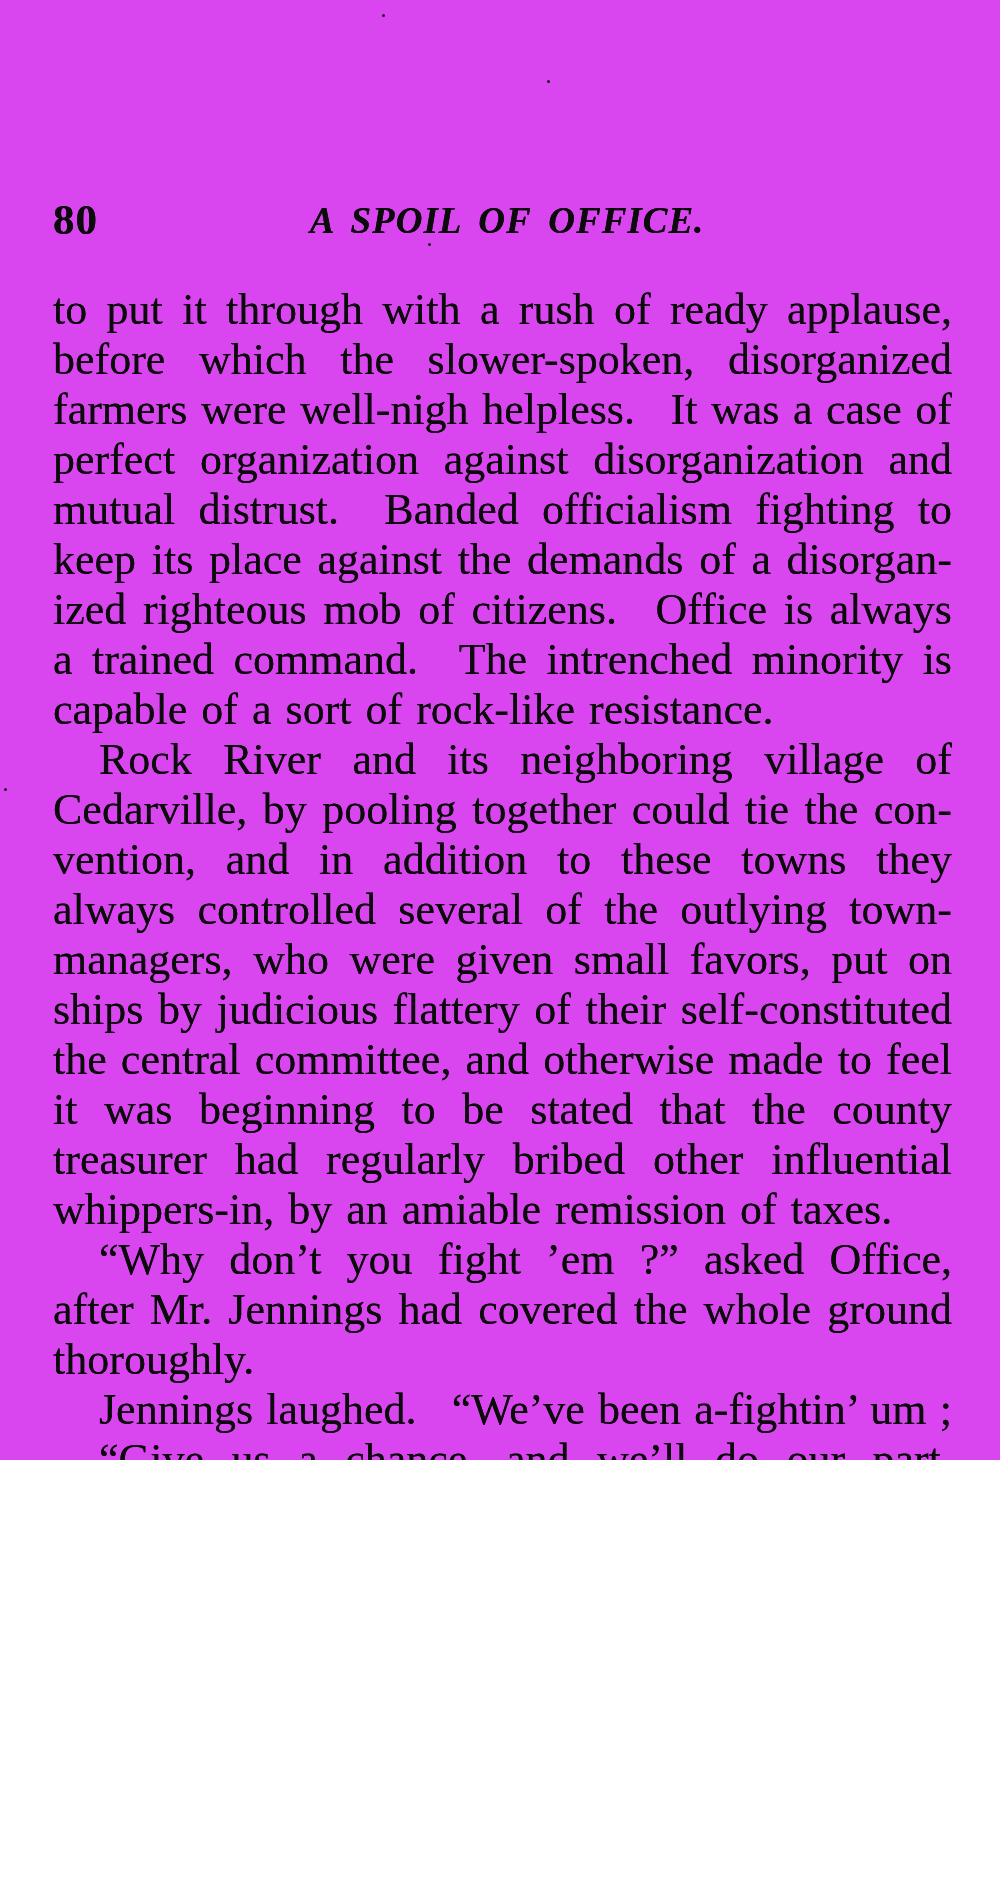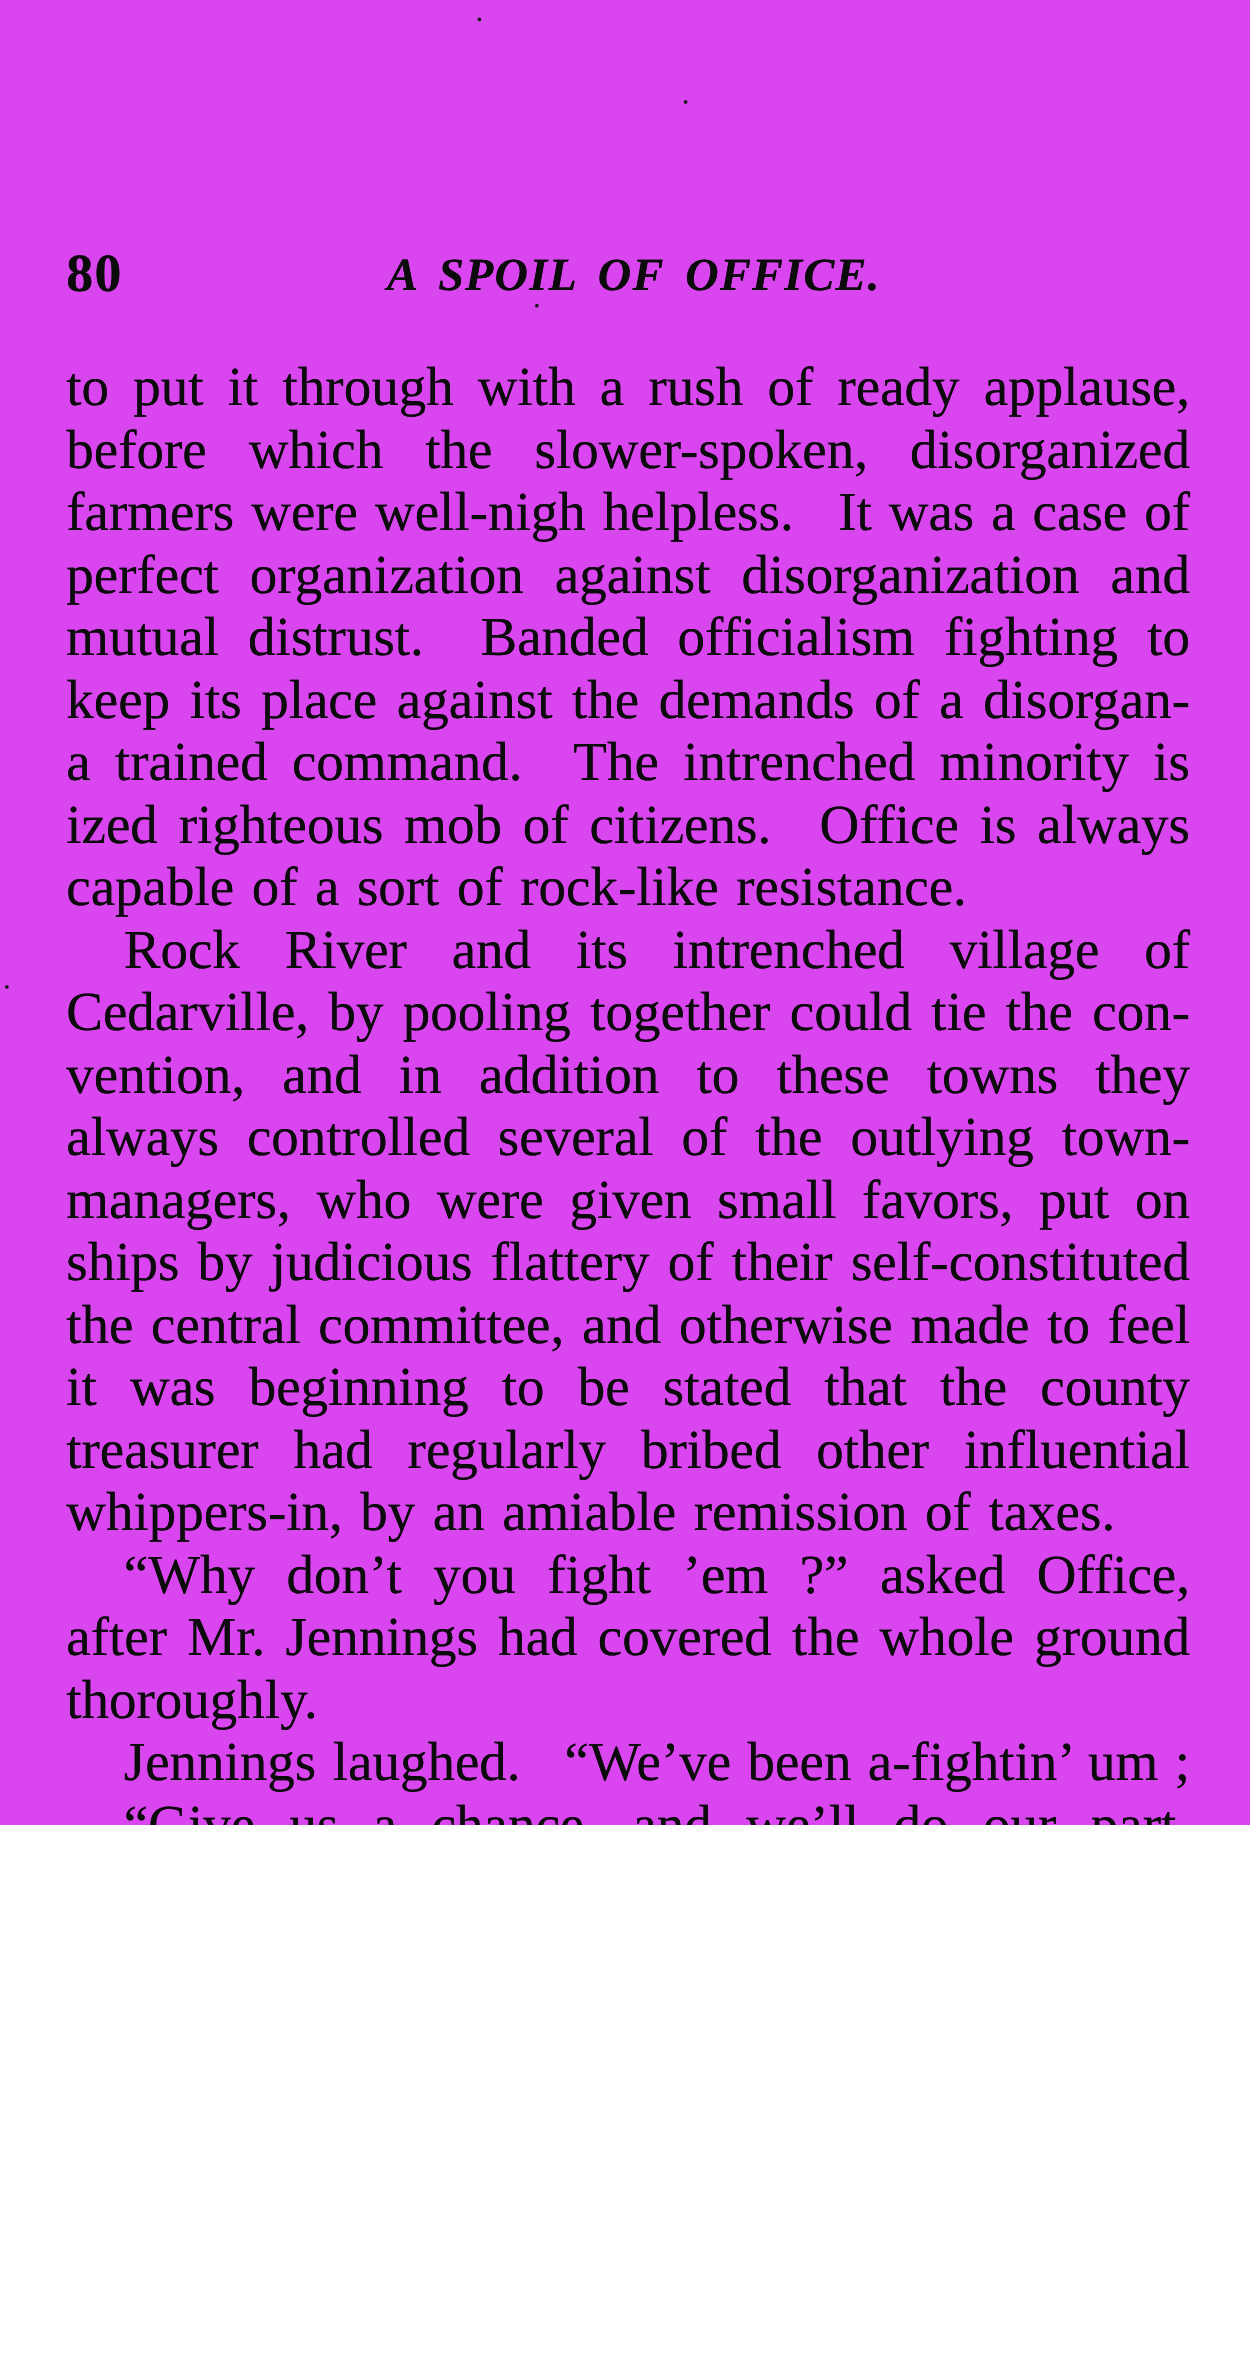--- a/index.html
+++ b/index.html
@@ -84,26 +84,26 @@
   </div>
 
   <div class="text-block">
       <div class="paragraph">
         <div class="line">to put it through with a rush of ready applause,</div>
         <div class="line">before which the slower-spoken, disorganized</div>
         <div class="line">farmers were well-nigh helpless.  It was a case of</div>
         <div class="line">perfect organization against disorganization and</div>
         <div class="line">mutual distrust.  Banded officialism fighting to</div>
         <div class="line">keep its place against the demands of a disorgan-</div>
+        <div class="line">ized righteous mob of citizens.  Office is always</div>
         <div class="line">a trained command.  The intrenched minority is</div>
-        <div class="line">ized righteous mob of citizens.  Office is always</div>
         <div class="line last">capable of a sort of rock-like resistance.</div>
       </div>
       <div class="paragraph indent">
-        <div class="line">Rock River and its intrenched village of</div>
+        <div class="line">Rock River and its neighboring village of</div>
         <div class="line">Cedarville, by pooling together could tie the con-</div>
         <div class="line">vention, and in addition to these towns they</div>
         <div class="line">always controlled several of the outlying town-</div>
         <div class="line">managers, who were given small favors, put on</div>
         <div class="line">ships by judicious flattery of their self-constituted</div>
         <div class="line">the central committee, and otherwise made to feel</div>
         <div class="line">it was beginning to be stated that the county</div>
         <div class="line">treasurer had regularly bribed other influential</div>
         <div class="line last">whippers-in, by an amiable remission of taxes.</div>
       </div>

